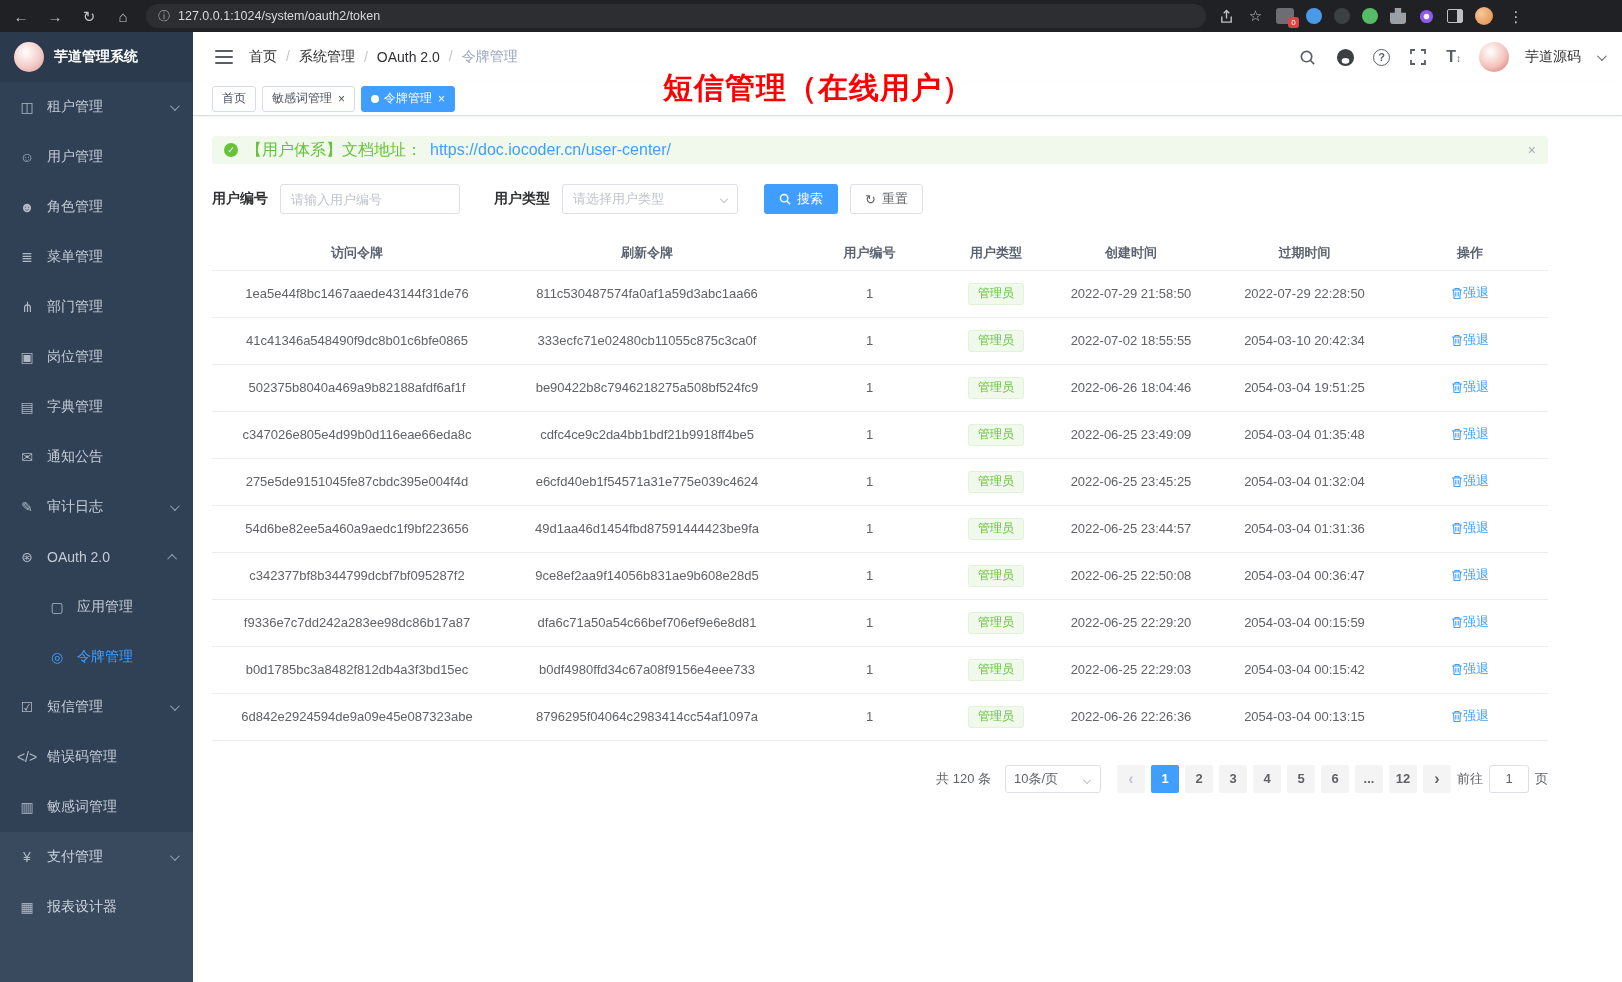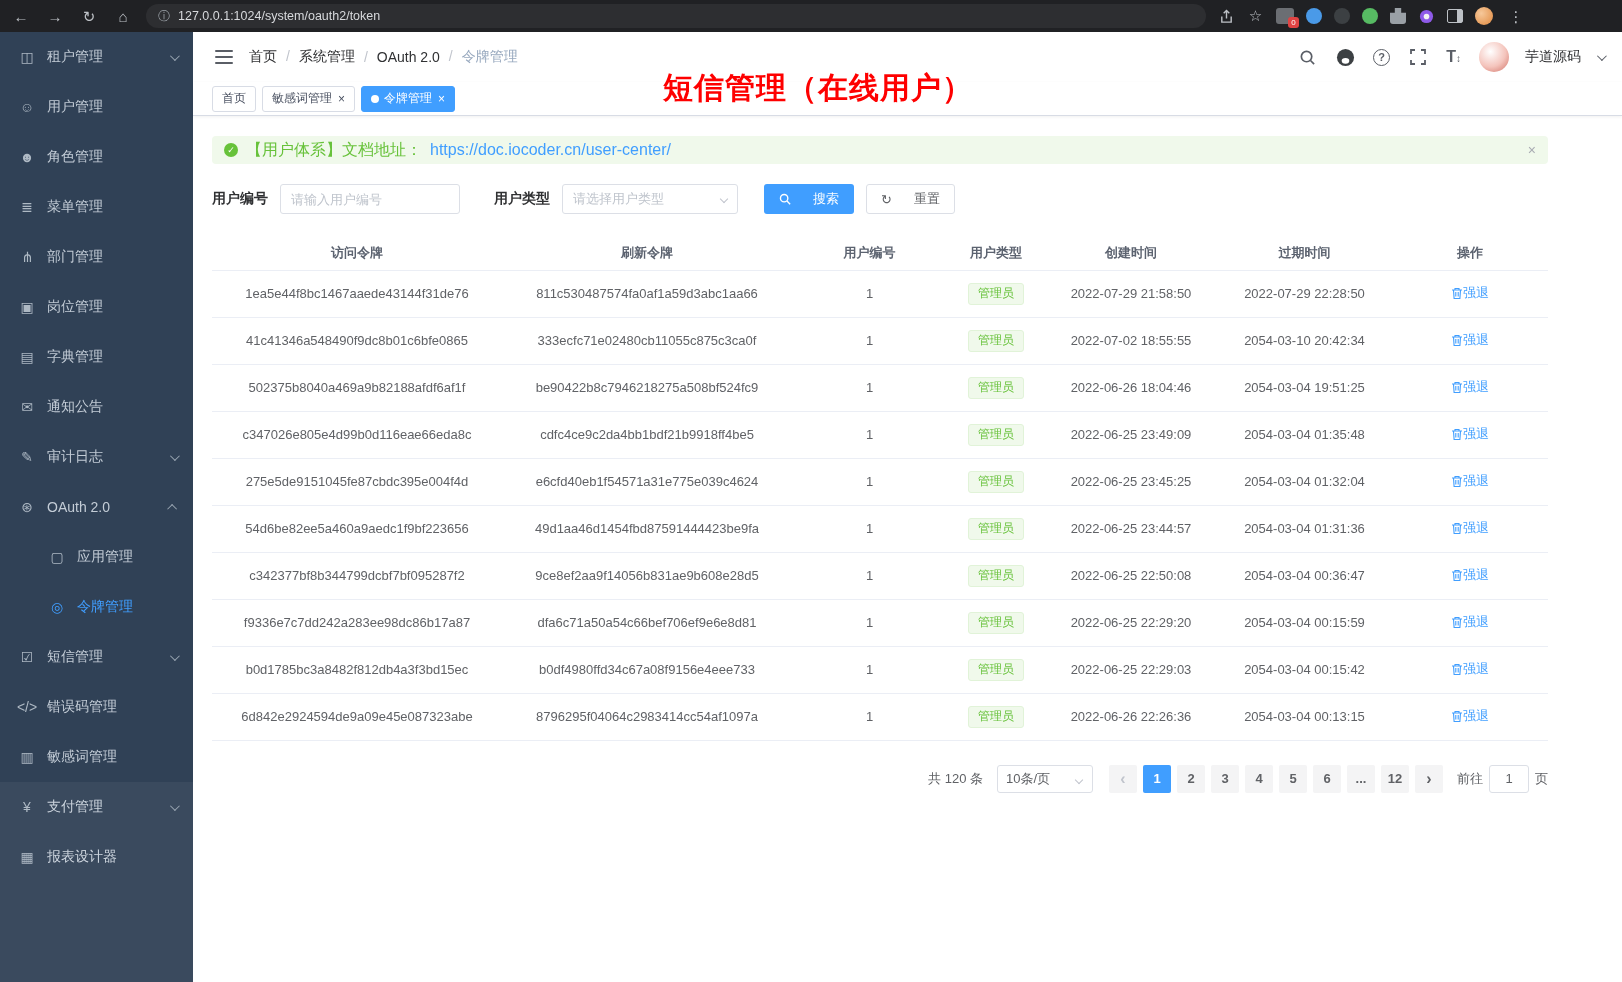--- a/index.html
+++ b/index.html
@@ -95,21 +95,21 @@
   .filter-row { margin-top:20px; display:flex; align-items:center; font-size:14px; color:#303133; }
   .f-label { font-weight:700; margin-right:12px; }
   .f-input { width:180px; height:30px; border:1px solid #dcdfe6; border-radius:3px; padding:0 10px;
     font-size:13px; color:#8b5cf6; outline:none; margin-right:34px; font-family:inherit; }
   .f-input::placeholder { color:#bfc4cc; }
   .f-select { width:176px; height:30px; border:1px solid #dcdfe6; border-radius:3px; padding:0 24px 0 10px;
     font-size:13px; color:#bfc4cc; display:flex; align-items:center; position:relative; margin-right:26px; cursor:pointer; }
   .sel-caret { position:absolute; right:10px; top:11px; width:6px; height:6px;
     border-right:1.3px solid #c0c4cc; border-bottom:1.3px solid #c0c4cc; transform:rotate(45deg); }
   .btn { height:30px; border-radius:3px; font-size:13px; display:inline-flex; align-items:center;
-    gap:22px; padding:0 14px; cursor:pointer; border:1px solid transparent; }
+    gap:6px; padding:0 14px; cursor:pointer; border:1px solid transparent; }
   .btn-primary { background:#409eff; color:#fff; margin-right:12px; }
   .btn-plain { background:#fff; color:#606266; border-color:#dcdfe6; }
 
   table.data { margin-top:22px; width:1336px; border-collapse:collapse; table-layout:fixed; font-size:13px; color:#606266; }
   table.data th { height:34px; font-weight:700; color:#5c6370; text-align:center;
     border-bottom:1px solid #ebeef5; background:#fff; }
   table.data td { height:47px; text-align:center; border-bottom:1px solid #ebeef5; }
   .tag-success { display:inline-block; padding:1px 9px 2px; background:#f0f9eb; border:1px solid #e1f3d8;
     color:#67c23a; border-radius:3px; font-size:12px; }
   .link-action { color:#409eff; cursor:pointer; display:inline-flex; align-items:center; gap:0; font-size:13px; }
@@ -118,21 +118,21 @@
     font-size:13px; color:#606266; }
   .pager-total { margin-right:8px; }
   .pager-size { width:96px; height:28px; border:1px solid #dcdfe6; border-radius:3px; padding:0 22px 0 8px;
     display:flex; align-items:center; position:relative; color:#606266; cursor:pointer; margin-right:10px; }
   .pbtn { min-width:28px; height:28px; background:#f4f4f5; border-radius:2px; display:inline-flex;
     align-items:center; justify-content:center; cursor:pointer; font-weight:600; color:#606266; padding:0 4px; }
   .pbtn.active { background:#409eff; color:#fff; }
   .pbtn.disabled { color:#c0c4cc; cursor:default; }
   .prev::before { content:"‹"; font-size:16px; }
   .next::before { content:"›"; font-size:16px; }
-  .goto-label { margin-left:8px; }
+  .goto-label { }
   .goto-input { width:40px; height:28px; border:1px solid #dcdfe6; border-radius:3px; text-align:center;
     font-size:13px; color:#606266; outline:none; font-family:inherit; }
   svg { display:block; }
 </style>
 </head>
 <body>
 
 <div class="browser-bar">
   <span class="nav-ico">←</span>
   <span class="nav-ico">→</span>
@@ -164,20 +164,24 @@
     </span>
     <span class="panel-ico"></span>
     <span class="profile-dot"></span>
     <span class="nav-ico">⋮</span>
   </div>
 </div>
 
 <div class="app">
 
   <aside class="sidebar">
+    <div class="logo-row">
+      <span class="logo-img"></span>
+      <span class="logo-title">芋道管理系统</span>
+    </div>
     <nav class="menu">
 
         <div class="menu-item arrow-down">
           <span class="m-icon">◫</span>
           <span>租户管理</span>
           <span class="arrow"></span>
         </div>
 
         <div class="menu-item">
           <span class="m-icon">☺</span>

